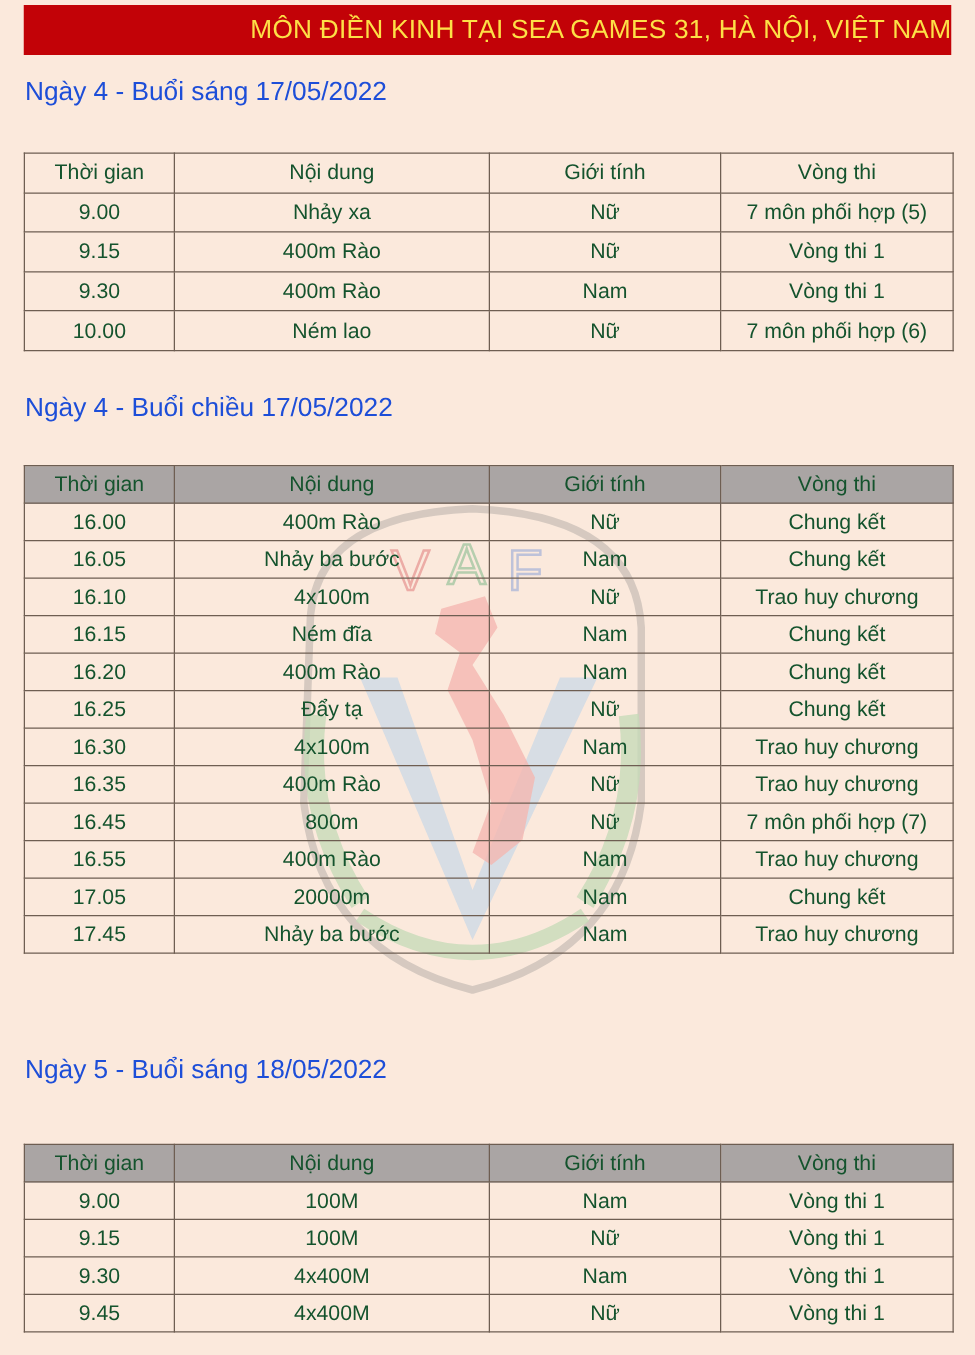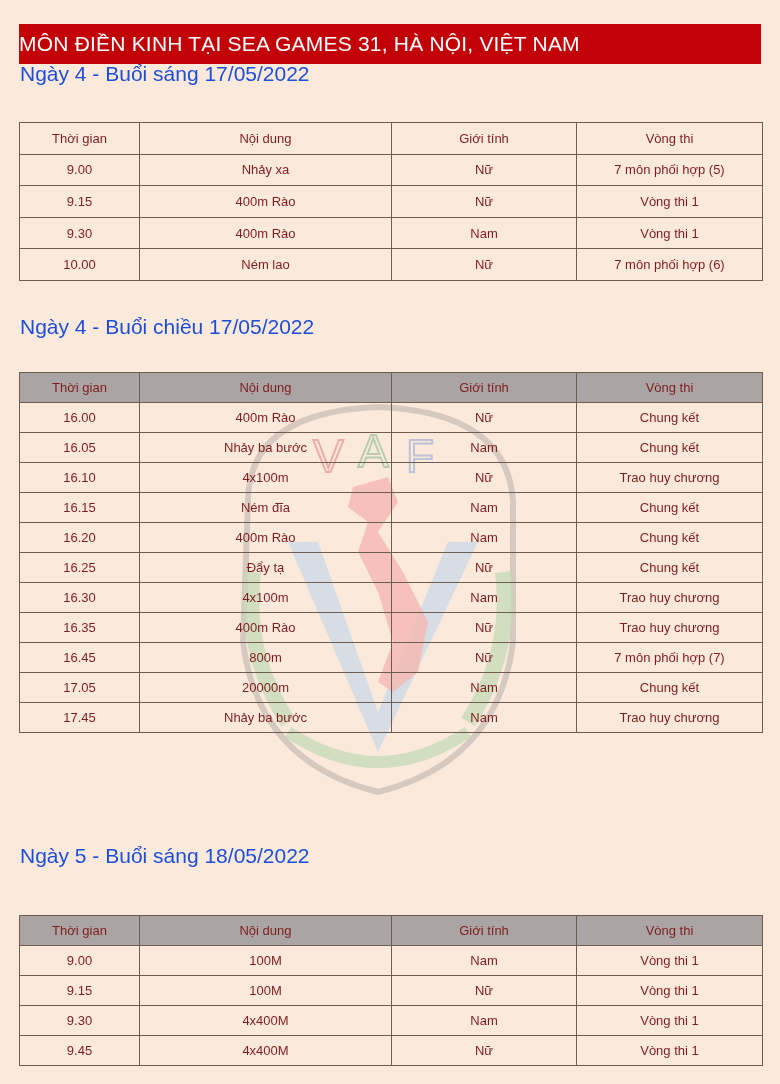--- a/index.html
+++ b/index.html
@@ -6,45 +6,45 @@
     html, body { width: 780px; height: 1084px; }
     body {
       background: #fbe9dc;
       font-family: "DejaVu Sans", "Liberation Sans", sans-serif;
       color: #1f64a8;
       position: relative;
       overflow: hidden;
     }
     .banner {
       position: absolute;
-      left: 19px; top: 24px; width: 742px; height: 40px;
+      left: 19px; top: 4px; width: 742px; height: 40px;
       background: #c20207;
-      color: #ffffff;
+      color: #fde047;
       font-family: "Liberation Sans", sans-serif;
       font-size: 21px;
-      display: flex; align-items: center; justify-content: flex-start;
+      display: flex; align-items: center; justify-content: flex-end;
       letter-spacing: 0.2px;
     }
     .section-title {
       position: absolute;
       left: 20px;
       font-family: "Liberation Sans", sans-serif;
       font-size: 21px;
       color: #1d4ed8;
       white-space: nowrap;
     }
     table.sched {
       position: absolute;
       left: 19px;
       width: 743px;
       border-collapse: collapse;
       table-layout: fixed;
       font-family: "Liberation Sans", sans-serif;
-      font-size: 13px;
-      color: #7f1d1d;
+      font-size: 17px;
+      color: #14532d;
       z-index: 2;
     }
     table.sched td, table.sched th {
       border: 1.5px solid #6e5e52;
       text-align: center;
       font-weight: normal;
       padding: 0;
       white-space: nowrap;
     }
     table.sched col.c1 { width: 120px; }
@@ -198,20 +198,26 @@
         <td>Nữ</td>
         <td>Trao huy chương</td>
       </tr>
     <tr>
         <td>16.45</td>
         <td>800m</td>
         <td>Nữ</td>
         <td>7 môn phối hợp (7)</td>
       </tr>
     <tr>
+        <td>16.55</td>
+        <td>400m Rào</td>
+        <td>Nam</td>
+        <td>Trao huy chương</td>
+      </tr>
+    <tr>
         <td>17.05</td>
         <td>20000m</td>
         <td>Nam</td>
         <td>Chung kết</td>
       </tr>
     <tr>
         <td>17.45</td>
         <td>Nhảy ba bước</td>
         <td>Nam</td>
         <td>Trao huy chương</td>

